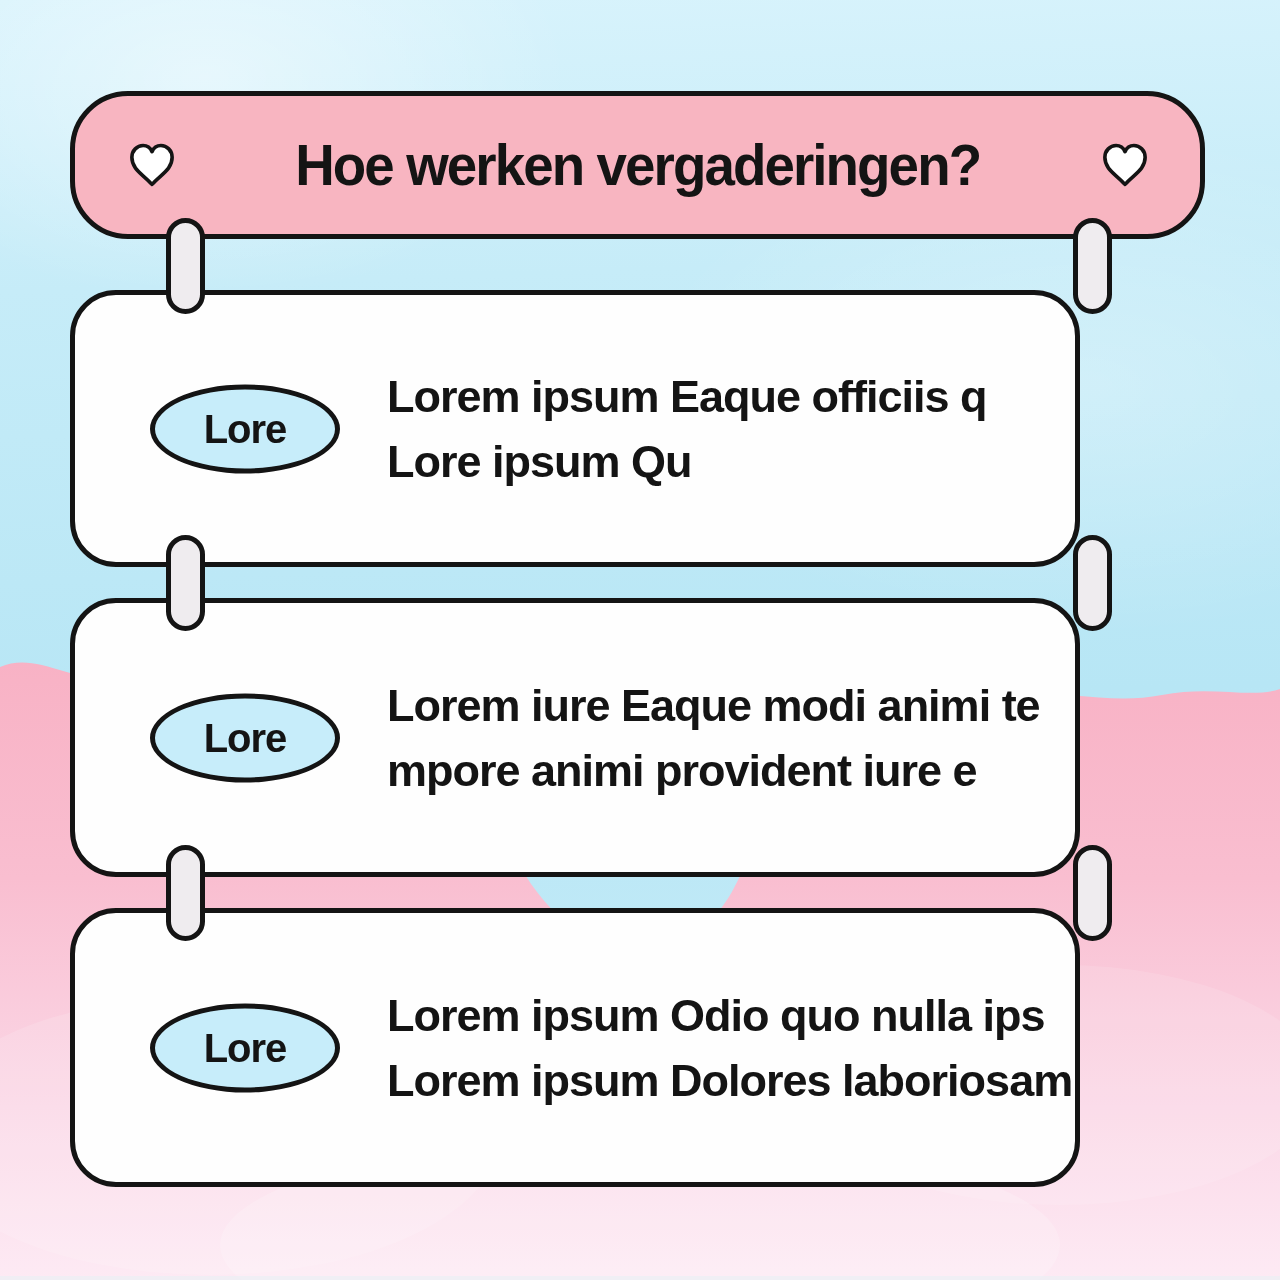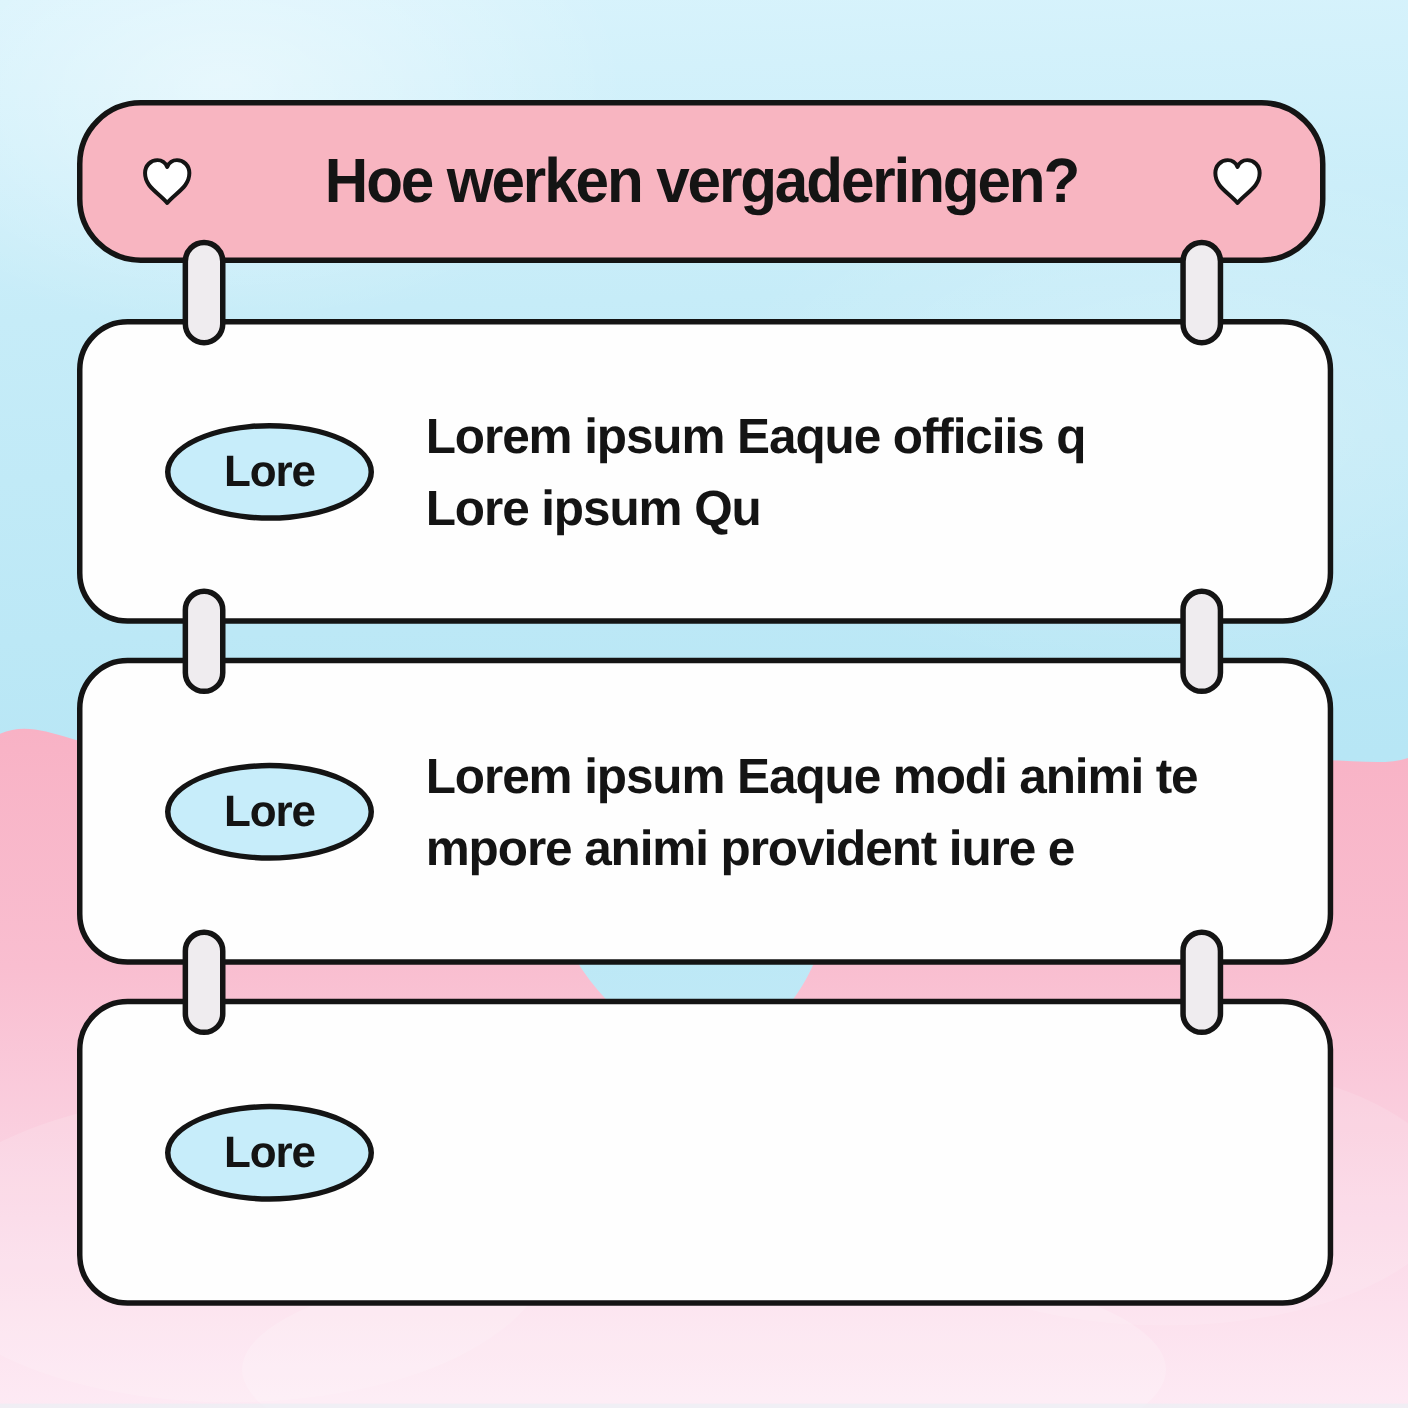--- a/index.html
+++ b/index.html
@@ -45,21 +45,21 @@
     border-radius:24px;
     z-index:3;
   }
   .conn-l{left:166px;}
   .conn-r{left:1073px;}
   .row1{top:218px;}
   .row2{top:535px;}
   .row3{top:845px;}
 
   .card{
-    position:absolute;left:70px;width:1142px;
+    position:absolute;left:70px;width:1010px;
     box-sizing:border-box;
     background:#fefefe;
     border:5px solid #141414;
     border-radius:46px;
     z-index:2;
   }
   .card1{top:290px;height:277px;}
   .card2{top:598px;height:279px;}
   .card3{top:908px;height:279px;}
 
@@ -137,24 +137,28 @@
       <div>Lorem ipsum Eaque officiis q</div>
       <div>Lore ipsum Qu</div>
     </div>
   </div>
 
   <div class="card card2">
     <div class="badge">
       <span>Lore</span>
     </div>
     <div class="card-text">
-      <div>Lorem ipsum Eaque modi animi te</div>
+      <div>Lorem iure Eaque modi animi te</div>
       <div>mpore animi provident iure e</div>
     </div>
   </div>
 
   <div class="card card3">
     <div class="badge">
       <span>Lore</span>
     </div>
+    <div class="card-text">
+      <div>Lorem ipsum Odio quo nulla ips</div>
+      <div>Lorem ipsum Dolores laboriosam</div>
+    </div>
   </div>
 
 </div>
 
 </body></html>

